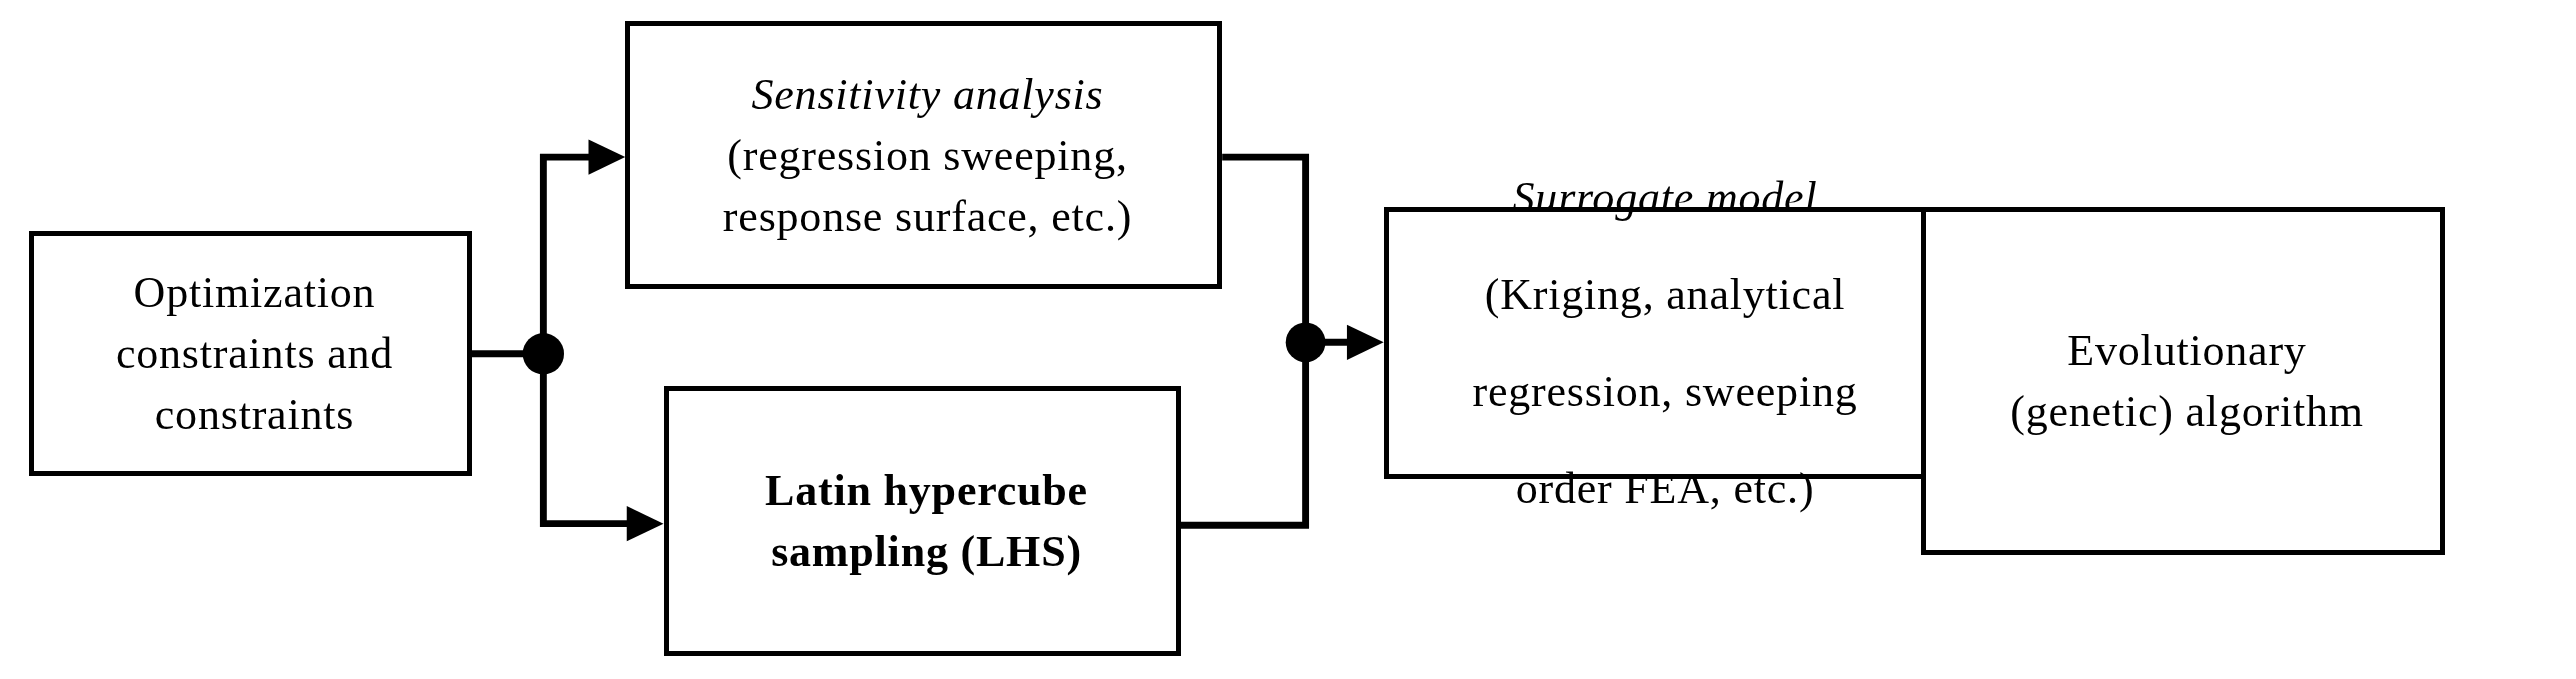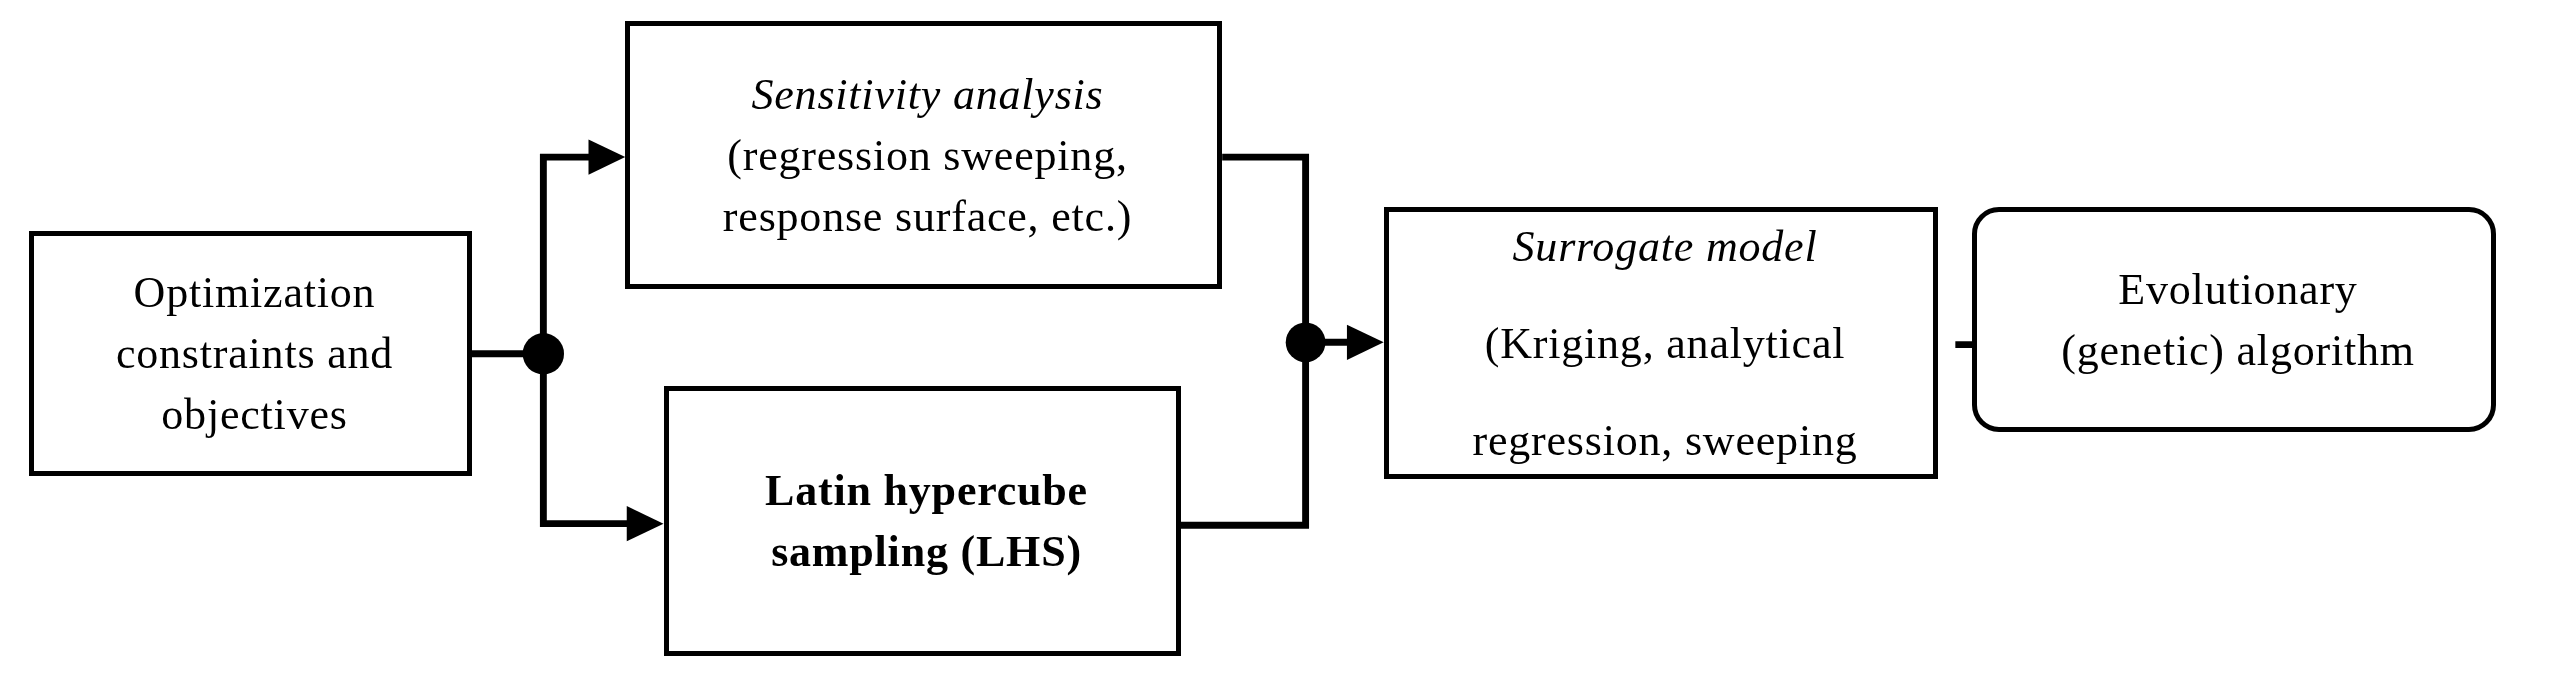--- a/index.html
+++ b/index.html
@@ -39,21 +39,21 @@
     white-space: nowrap;
     padding-left: 8px;
   }
   .box .t-italic {
     font-style: italic;
   }
   .box-optimization { left: 17px;   top: 231px; width: 443px; height: 245px; margin-left: 12px; }
   .box-sensitivity  { left: 625px;  top: 21.4px;  width: 597px; height: 268px; }
   .box-lhs          { left: 664px;  top: 386px; width: 517px; height: 270px; font-weight: bold; }
   .box-surrogate    { left: 1384px; top: 207px; width: 554px; height: 272px; gap: 36px; }
-  .box-evolutionary { left: 1972px; top: 207px; width: 524px; height: 225px; border-radius: 27px; }
+  .box-evolutionary { left: 1921px; top: 207px; width: 524px; height: 348px; }
 </style>
 </head>
 <body>
 
 <div class="canvas">
 
   <svg class="wires" viewBox="0 0 3366 888" xmlns="http://www.w3.org/2000/svg">
 
     <g>
       <path d="M 601 462 H 712" stroke="#000000" stroke-width="9" fill="none"></path>
@@ -88,38 +88,39 @@
 
     <g>
       <path d="M 2555 450 H 2617" stroke="#000000" stroke-width="9" fill="none"></path>
       <polygon points="2660,450 2612,427 2612,473" fill="#000000"></polygon>
     </g>
   </svg>
 
   <div class="box box-optimization">
     <span>Optimization</span>
     <span>constraints and</span>
-    <span>objectives</span>
+    <span>constraints</span>
   </div>
 
   <div class="box box-sensitivity">
     <span class="t-italic">Sensitivity analysis</span>
     <span>(regression sweeping,</span>
     <span>response surface, etc.)</span>
   </div>
 
   <div class="box box-lhs">
     <span>Latin hypercube</span>
     <span>sampling (LHS)</span>
   </div>
 
   <div class="box box-surrogate">
     <span class="t-italic">Surrogate model</span>
     <span>(Kriging, analytical</span>
     <span>regression, sweeping</span>
+    <span>order FEA, etc.)</span>
   </div>
 
   <div class="box box-evolutionary">
     <span>Evolutionary</span>
     <span>(genetic) algorithm</span>
   </div>
 
 </div>
 
 

